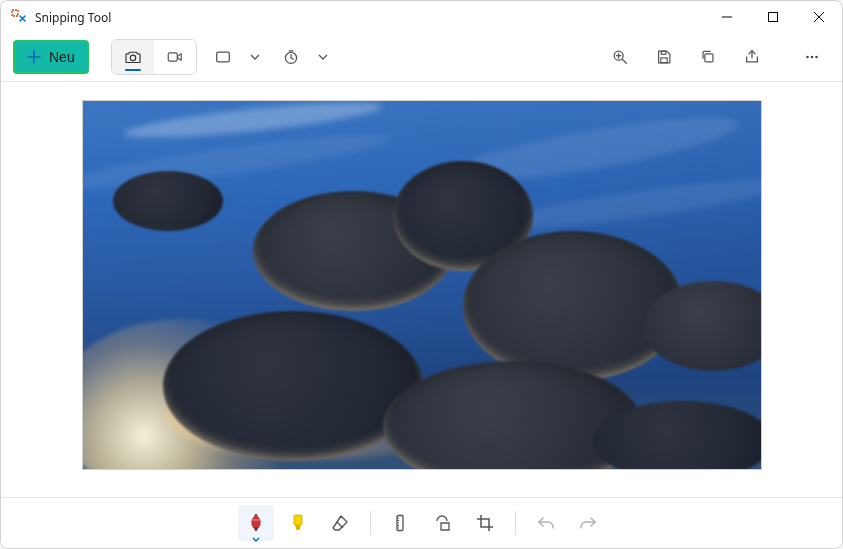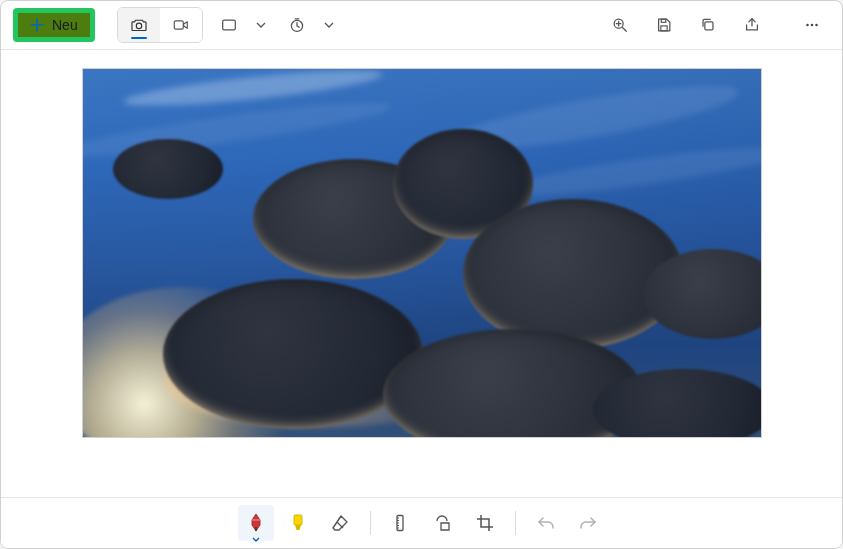--- a/index.html
+++ b/index.html
@@ -25,21 +25,21 @@
   .title-text{font-size:12px;color:#222;}
   .win-controls{display:flex;height:100%;}
   .win-btn{width:46px;height:32px;display:flex;align-items:center;justify-content:center;color:#000;background:transparent;border:none;}
   
   .toolbar-top{
     height:48px;display:flex;align-items:center;justify-content:space-between;
     padding:0 12px;border-bottom:1px solid var(--border);
   }
   .tb-left,.tb-right{display:flex;align-items:center;gap:8px;}
   .btn{
-    height:34px;padding:0 12px;border:5px solid #22c55e;border-radius:4px;background:#4d7c0f;
+    height:34px;padding:0 12px;border:2px solid #22c55e;border-radius:4px;background:#14b8a6;
     display:flex;align-items:center;gap:8px;font-size:14px;color:var(--text);
   }
   .btn .plus{color:var(--accent);font-size:14px;}
   .modegroup{
     display:flex;border:1px solid #d8d8d8;border-radius:6px;overflow:hidden;
     height:34px;
   }
   .modebtn{
     width:42px;display:flex;align-items:center;justify-content:center;background:#fff;border:none;
     color:#333;position:relative;
@@ -105,20 +105,48 @@
   .toolbtn.active{background:#f0f4fb;}
   .tool-chevron{position:absolute;bottom:-2px;left:50%;transform:translateX(-50%);}
   .sep{width:1px;height:24px;background:#dcdcdc;margin:0 6px;}
   svg{display:block;}
 </style>
 </head>
 <body>
 
 <div class="window">
 
+  <div class="titlebar">
+    <div class="title-left">
+      <span class="app-icon">
+        <svg width="16" height="16" viewBox="0 0 16 16">
+          <rect x="1" y="1" width="6" height="6" fill="none" stroke="#d83b01" stroke-width="1.3" stroke-dasharray="2 1"></rect>
+          <path d="M9 7 L14 12 M9 12 L14 7" stroke="#0078d4" stroke-width="1.6" stroke-linecap="round"></path>
+        </svg>
+      </span>
+      <span class="title-text">Snipping Tool</span>
+    </div>
+    <div class="win-controls">
+      <button class="win-btn">
+        <svg width="10" height="10" viewBox="0 0 10 10">
+            <path d="M0 5 H10" stroke="currentColor" stroke-width="1"></path>
+          </svg>
+      </button>
+      <button class="win-btn">
+        <svg width="10" height="10" viewBox="0 0 10 10">
+            <rect x="0.5" y="0.5" width="9" height="9" fill="none" stroke="currentColor" stroke-width="1"></rect>
+          </svg>
+      </button>
+      <button class="win-btn close">
+        <svg width="10" height="10" viewBox="0 0 10 10">
+            <path d="M0 0 L10 10 M10 0 L0 10" stroke="currentColor" stroke-width="1"></path>
+          </svg>
+      </button>
+    </div>
+  </div>
 
   <div class="toolbar-top">
     <div class="tb-left">
 
       <button class="btn">
         <span class="plus">
           <svg width="14" height="14" viewBox="0 0 14 14">
               <path d="M7 1 V13 M1 7 H13" stroke="#0067c0" stroke-width="1.6" stroke-linecap="round"></path>
             </svg>
         </span>

